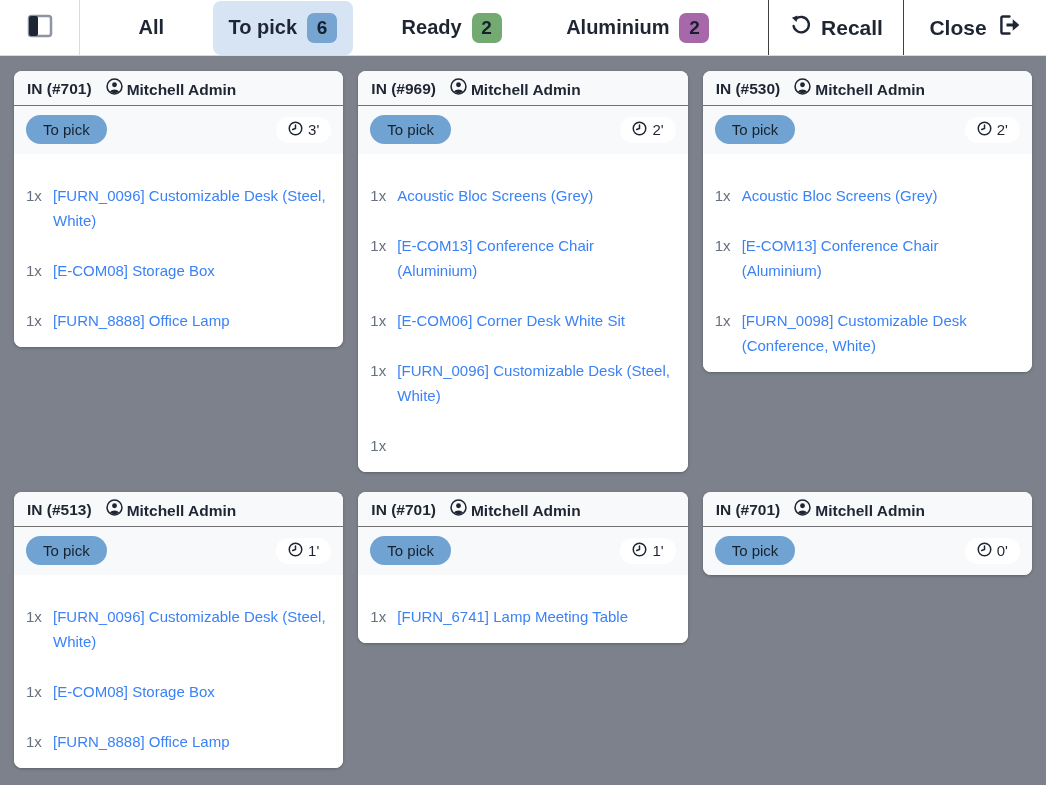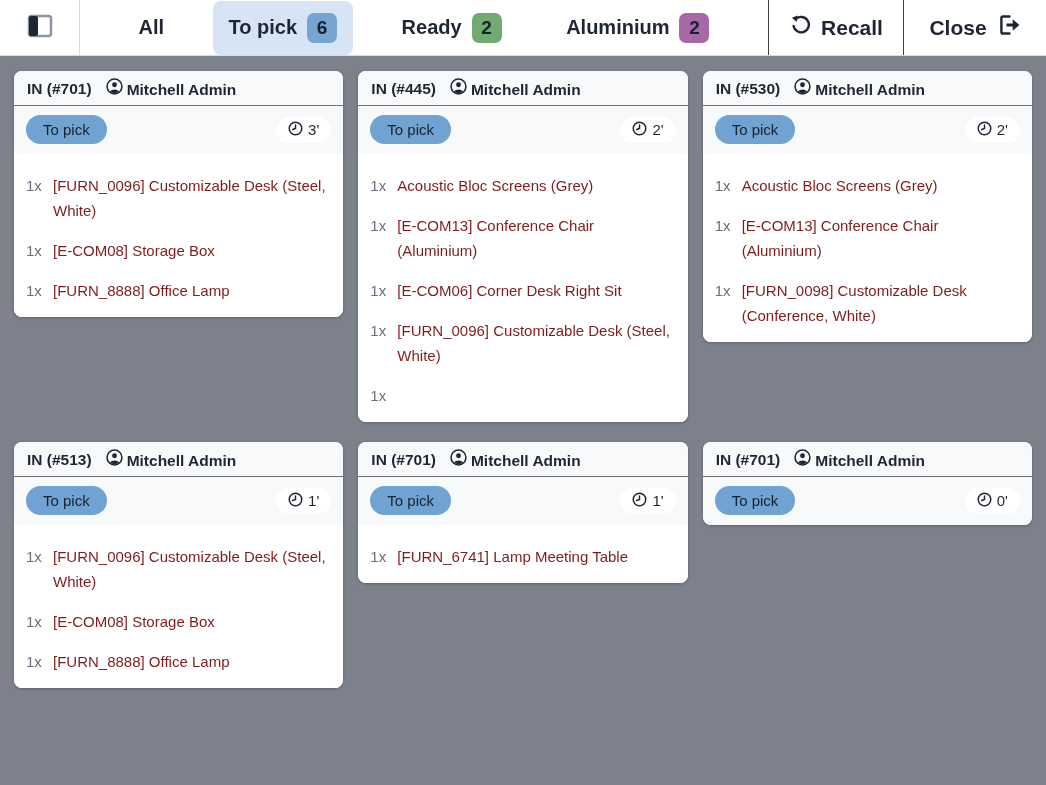--- a/index.html
+++ b/index.html
@@ -134,26 +134,26 @@
     align-items: center;
     gap: 5px;
     font-size: 15px;
     color: #1f2633;
   }
   .card-body { padding: 4px 12px 14px; background: #fff; }
   .item-row {
     display: flex;
     align-items: flex-start;
     gap: 9px;
-    margin-top: 15px;
+    margin-top: 25px;
     font-size: 15px;
     line-height: 25px;
   }
   .item-qty { color: #67707f; flex: 0 0 auto; min-width: 18px; }
-  .item-name { color: #7f1d1d; }
+  .item-name { color: #3b82f6; }
 
   .icon { display: inline-block; flex: 0 0 auto; }
 </style>
 </head>
 <body>
 
 <div class="topbar">
   <div class="toggle-zone">
     <span class="icon">
       <svg width="26" height="26" viewBox="0 0 26 26">
@@ -242,21 +242,21 @@
 
   <div class="item-row">
     <span class="item-qty">1x</span>
     <span class="item-name">[FURN_8888] Office Lamp</span>
   </div>
 </div>
   </div>
 
   <div class="card">
     <div class="card-head">
-      <span>IN (#445)</span>
+      <span>IN (#969)</span>
       <span class="card-user">
         <span class="icon">
           <svg width="17" height="17" viewBox="0 0 24 24">
             <circle cx="12" cy="12" r="10.5" fill="none" stroke="#1f2633" stroke-width="2.2"></circle>
             <circle cx="12" cy="9.5" r="3.4" fill="#1f2633"></circle>
             <path d="M5.5 19.2 a7.5 6.2 0 0 1 13 0 a10 10 0 0 1 -13 0 Z" fill="#1f2633"></path>
           </svg>
         </span>
         <span>Mitchell Admin</span>
       </span>
@@ -279,21 +279,21 @@
     <span class="item-name">Acoustic Bloc Screens (Grey)</span>
   </div>
 
   <div class="item-row">
     <span class="item-qty">1x</span>
     <span class="item-name">[E-COM13] Conference Chair (Aluminium)</span>
   </div>
 
   <div class="item-row">
     <span class="item-qty">1x</span>
-    <span class="item-name">[E-COM06] Corner Desk Right Sit</span>
+    <span class="item-name">[E-COM06] Corner Desk White Sit</span>
   </div>
 
   <div class="item-row">
     <span class="item-qty">1x</span>
     <span class="item-name">[FURN_0096] Customizable Desk (Steel, White)</span>
   </div>
 
   <div class="item-row">
     <span class="item-qty">1x</span>
   </div>

